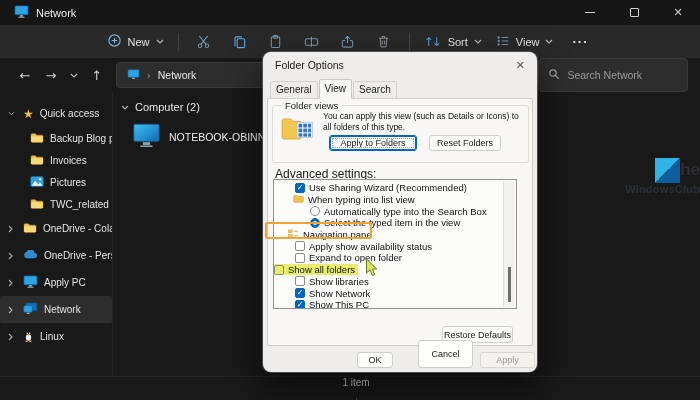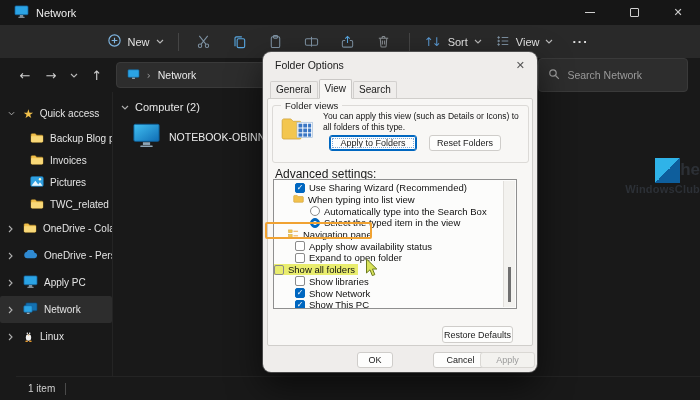--- a/index.html
+++ b/index.html
@@ -47,21 +47,21 @@
   .group-header { display:flex; align-items:center; gap:6px; padding:9px 0 0 7px; font-size:11px; color:#e6e6e6; }
   .computer-item { display:flex; align-items:center; gap:9px; margin:10px 0 0 19px; width:175px; font-size:10.5px; color:#ececec; }
 
   
   .watermark { position:absolute; left:572px; top:160px; width:128px; z-index:1; color:#2c3036; font-weight:bold;text-align:right; }
   .wm-line1 { font-size:17px; margin-left:21px; }
   .wm-line2 { font-size:11px; margin-top:3px; letter-spacing:0.2px; }
   .wm-logo { position:absolute; left:83px; top:-2px; width:25px; height:25px; background:linear-gradient(135deg,#2fb3e8 50%,#0e5e9c 50%); }
 
   
-  .statusbar { position:absolute; bottom:0; left:16px; right:0; height:24px; display:flex; align-items:center; gap:10px; padding-left:12px; font-size:10px; color:#cfcfcf; background:#191919; border-top:1px solid rgba(255,255,255,0.05); }
+  .statusbar { position:absolute; bottom:0; left:0; right:0; height:24px; display:flex; align-items:center; gap:10px; padding-left:12px; font-size:10px; color:#cfcfcf; background:#191919; border-top:1px solid rgba(255,255,255,0.05);flex-direction:column; }
   .status-sep { width:1px; height:12px; background:#4a4a4a; }
 
   
   .dialog { position:absolute; left:263px; top:52px; width:274px; height:320px; background:#efedeb; border-radius:8px; box-shadow:0 0 0 1px rgba(110,110,110,.6), 0 14px 34px rgba(0,0,0,.6); z-index:20; color:#1a1a1a; }
   .dlg-title { height:26px; display:flex; align-items:center; padding:0 12px; font-size:10.5px; color:#1b1b1b; }
   .dlg-close { margin-left:auto; color:#555; font-size:11px; width:22px; text-align:right; }
   .dlg-tabs { position:absolute; top:26px; left:7px; height:20px; display:flex; align-items:flex-end; z-index:3; }
   .dtab { font-size:10px; padding:0 5px; height:17px; line-height:16px; background:#efedeb; border:1px solid #d2d0ce; border-bottom:none; border-radius:2px 2px 0 0; margin-right:1px; color:#1a1a1a; }
   .dtab.active { height:20px; line-height:18px; background:#f8f7f5; border-color:#c9c7c5; margin-bottom:-1px; border-bottom:1px solid #f8f7f5; }
   .dlg-page { position:absolute; left:4px; right:4px; top:46px; height:248px; background:#f8f7f5; border:1px solid #d0cecb; border-radius:2px; }
@@ -86,21 +86,21 @@
   .rad.on::after { content:""; position:absolute; left:2px; top:2px; width:4px; height:4px; border-radius:50%; background:#fff; }
   .hl-yellow { display:flex; align-items:center; column-gap:4px; background:#e9ed6e; padding:0 3px; margin-left:-3px; }
   .hl-yellow .cb { background:transparent; }
   .scrolltrack { position:absolute; right:1px; top:1px; bottom:1px; width:12px; background:#f3f2ef; border-left:1px solid #e1dfdb; }
   .scrollthumb { position:absolute; left:4px; width:3px; top:86px; height:35px; background:#6f6f6f; }
   .orange-box { position:absolute; left:2px; top:170px; width:107px; height:17px; border:2px solid #f0a232; border-radius:2px; z-index:6; pointer-events:none; }
   .cursor { position:absolute; left:102px; top:206px; z-index:7; pointer-events:none; }
 
   .btn-restore { position:absolute; left:174px; top:227px; width:71px; height:17px; }
   .dlg-ok { position:absolute; left:94px; bottom:4px; width:36px; height:16px; }
-  .dlg-cancel { position:absolute; left:170px; bottom:4px; width:55px; height:16px; }
+  .dlg-cancel { position:absolute; left:155px; bottom:4px; width:55px; height:28px; }
   .dlg-apply { position:absolute; left:217px; bottom:4px; width:55px; height:16px; color:#9b9b9b; background:#f3f2ef; border-color:#dad8d4; }
 </style>
 </head>
 <body>
 
 <div class="titlebar">
   <div class="tb-app">
     <span><svg width="15" height="13" viewBox="0 0 16 14">
           <rect x="1" y="1" width="14" height="9.5" rx="1" fill="#2ba3e4" stroke="#14659f" stroke-width="0.8"></rect>
           <rect x="6.2" y="11" width="3.6" height="1.6" fill="#9eb0bd"></rect>

